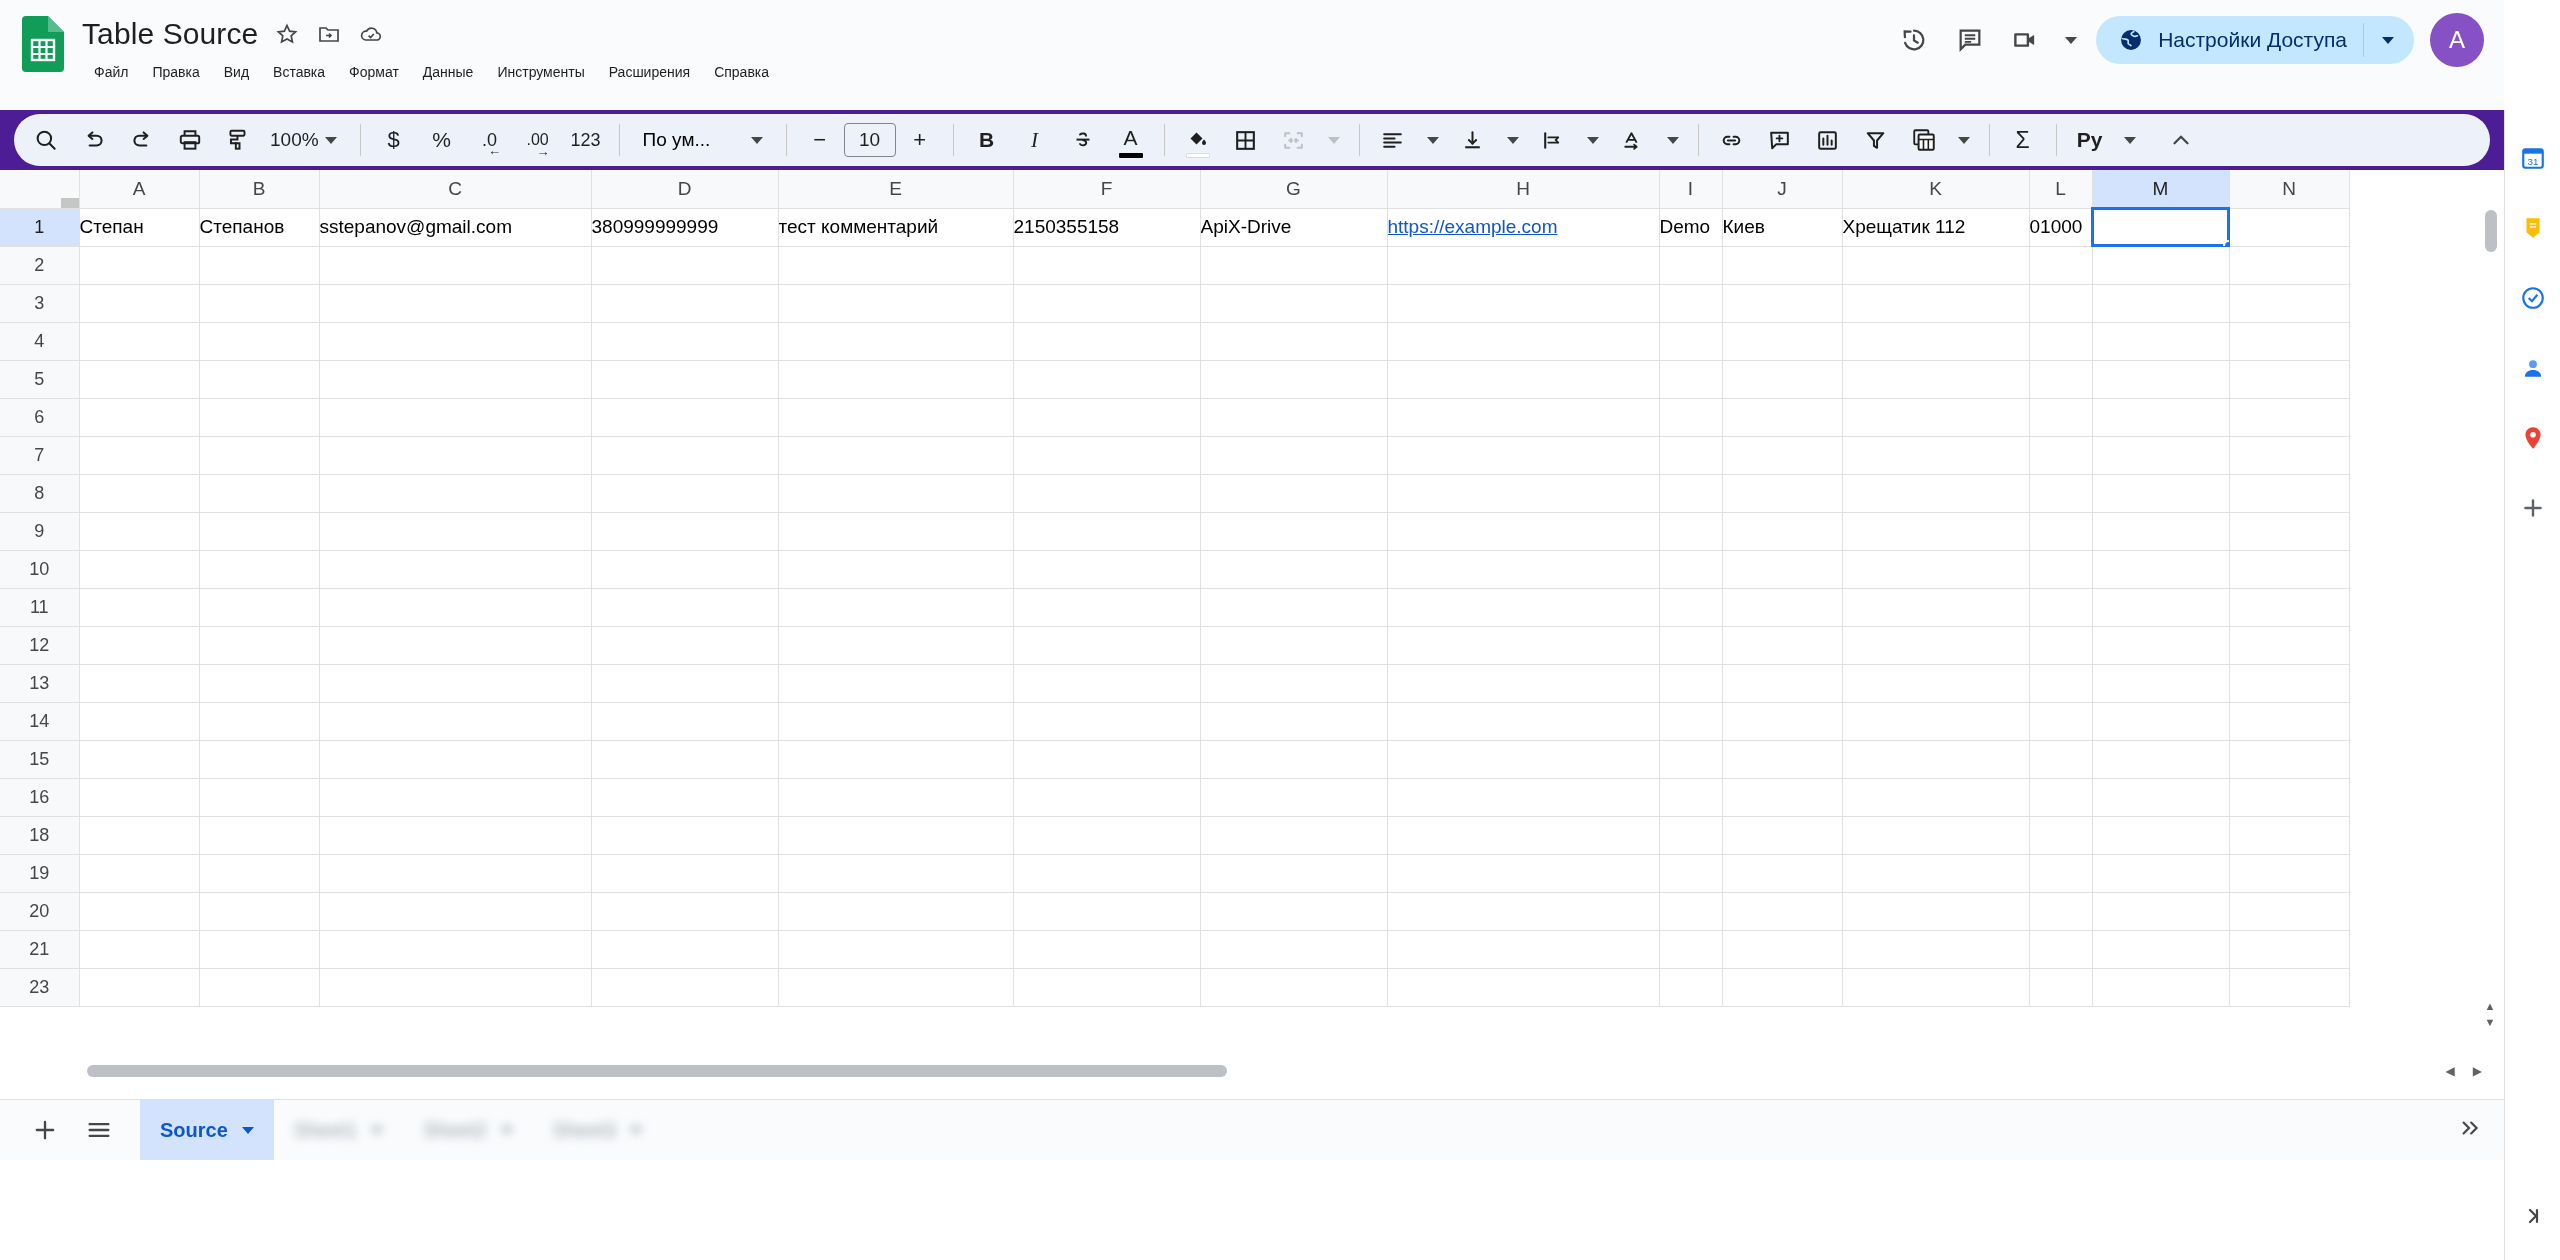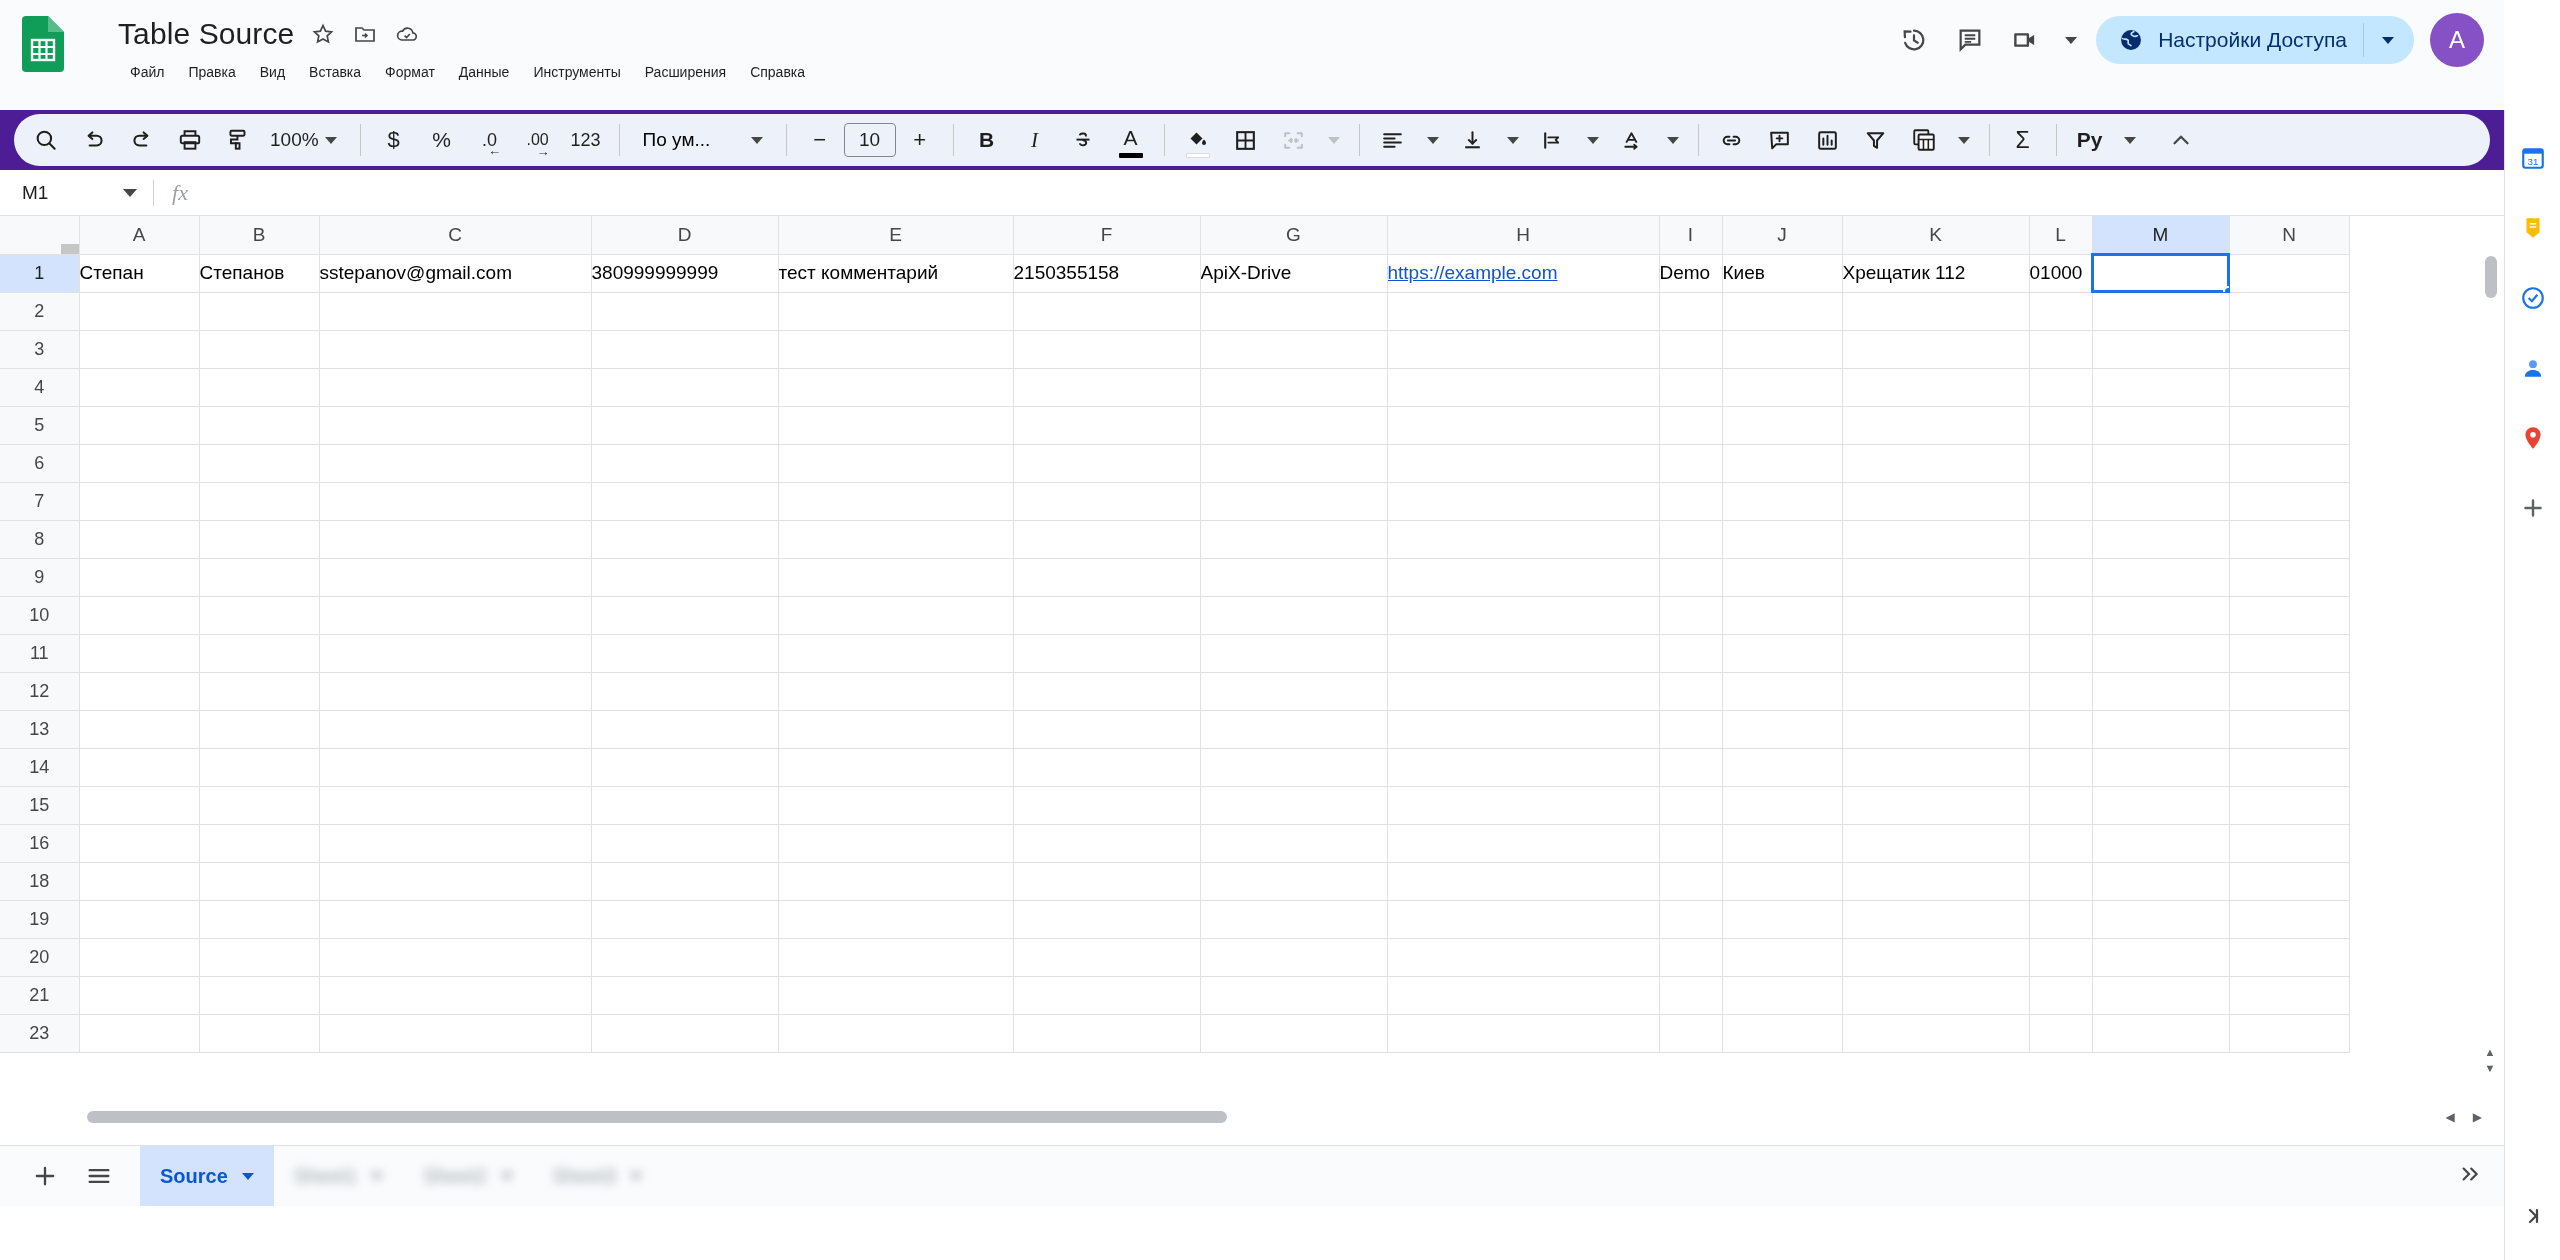--- a/index.html
+++ b/index.html
@@ -20,21 +20,21 @@
     align-items: flex-start;
     padding: 14px 22px 0 22px;
     position: relative;
   }
   #doc-icon {
     width: 42px; height: 56px;
     margin-right: 18px;
     flex: 0 0 auto;
     margin-top: 2px;
   }
-  #title-block { flex: 0 0 auto; margin-left: 36px; }
+  #title-block { flex: 0 0 auto; }
   #title-row {
     display: flex; align-items: center; gap: 16px;
     height: 40px;
   }
   #doc-title {
     font-size: 30px;
     color: #1f1f1f;
     line-height: 34px;
     letter-spacing: 0.1px;
     white-space: nowrap;
@@ -831,29 +831,20 @@
         </div>
 
         <div class="tb" style="margin-left:14px;">
           <svg width="26" height="26" viewBox="0 0 24 24">
             <path d="M6 15l6-6 6 6" fill="none" stroke="#444746" stroke-width="2.1" stroke-linecap="round"></path>
           </svg>
         </div>
       </div>
     </div>
 
-    <div id="formula-bar">
-      <div id="namebox">
-        <span id="namebox-val">M1</span>
-        <span id="namebox-caret"></span>
-      </div>
-      <div id="fb-sep"></div>
-      <div id="fx">fx</div>
-      <div id="fb-input"></div>
-    </div>
 
     <div id="grid-area">
       <div id="grid-scroll">
         <table class="sheet">
           <thead>
             <tr>
               <th class="corner"></th>
               <th class="colhead" style="width:120px">A</th>
               <th class="colhead" style="width:120px">B</th>
               <th class="colhead" style="width:272px">C</th>

